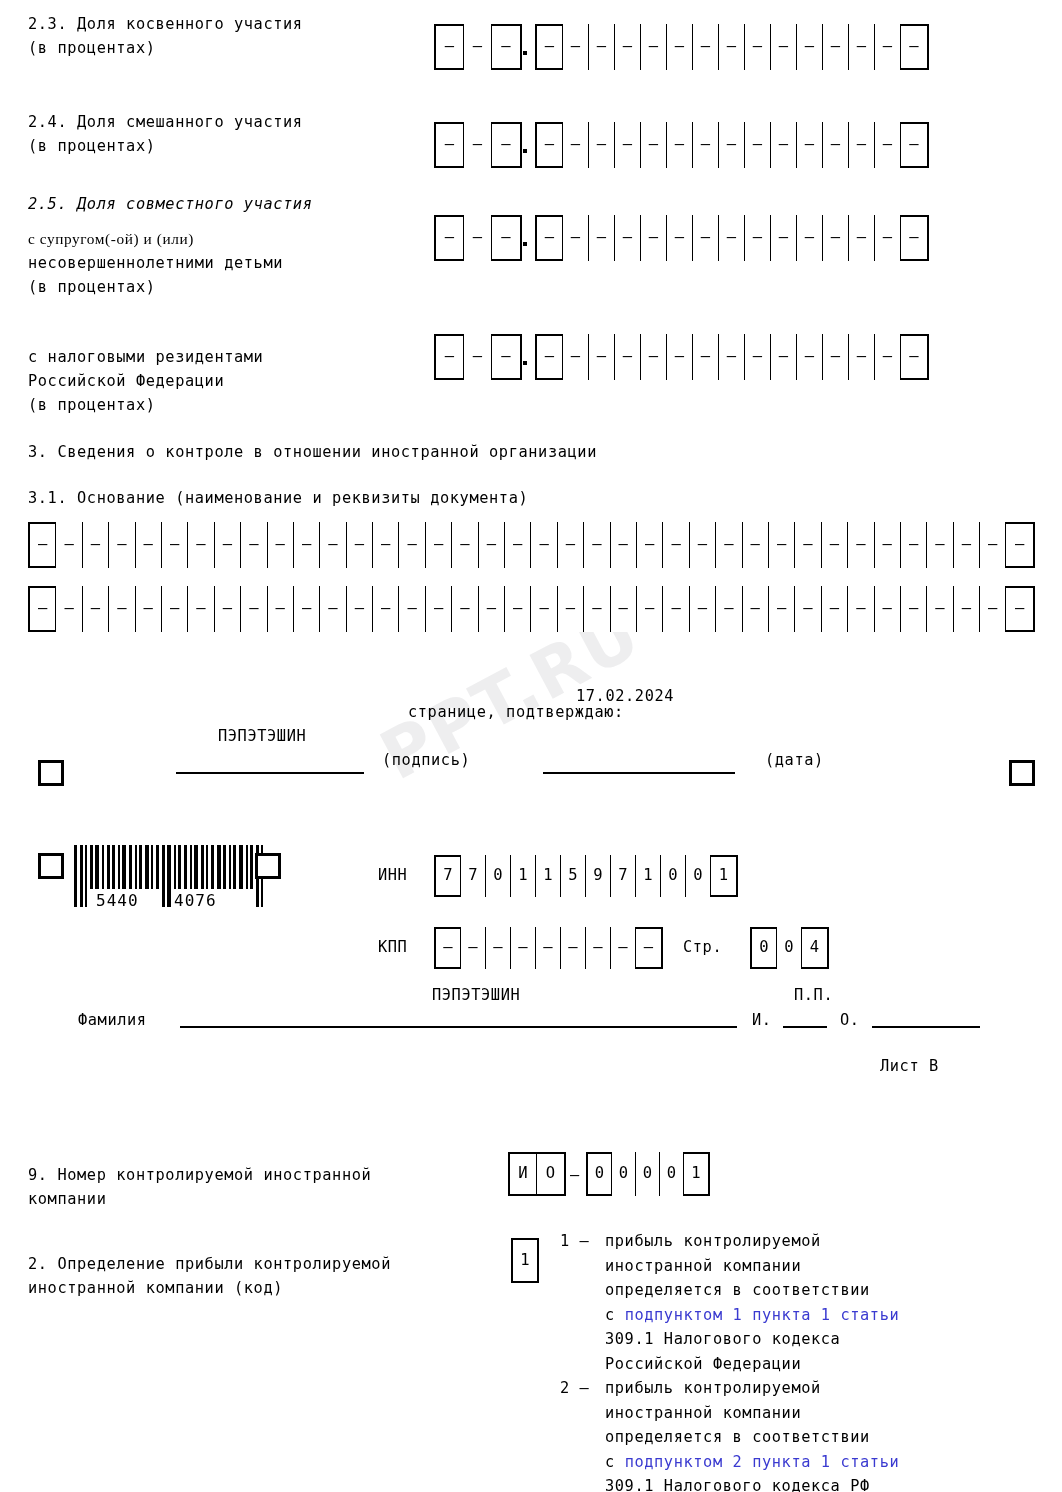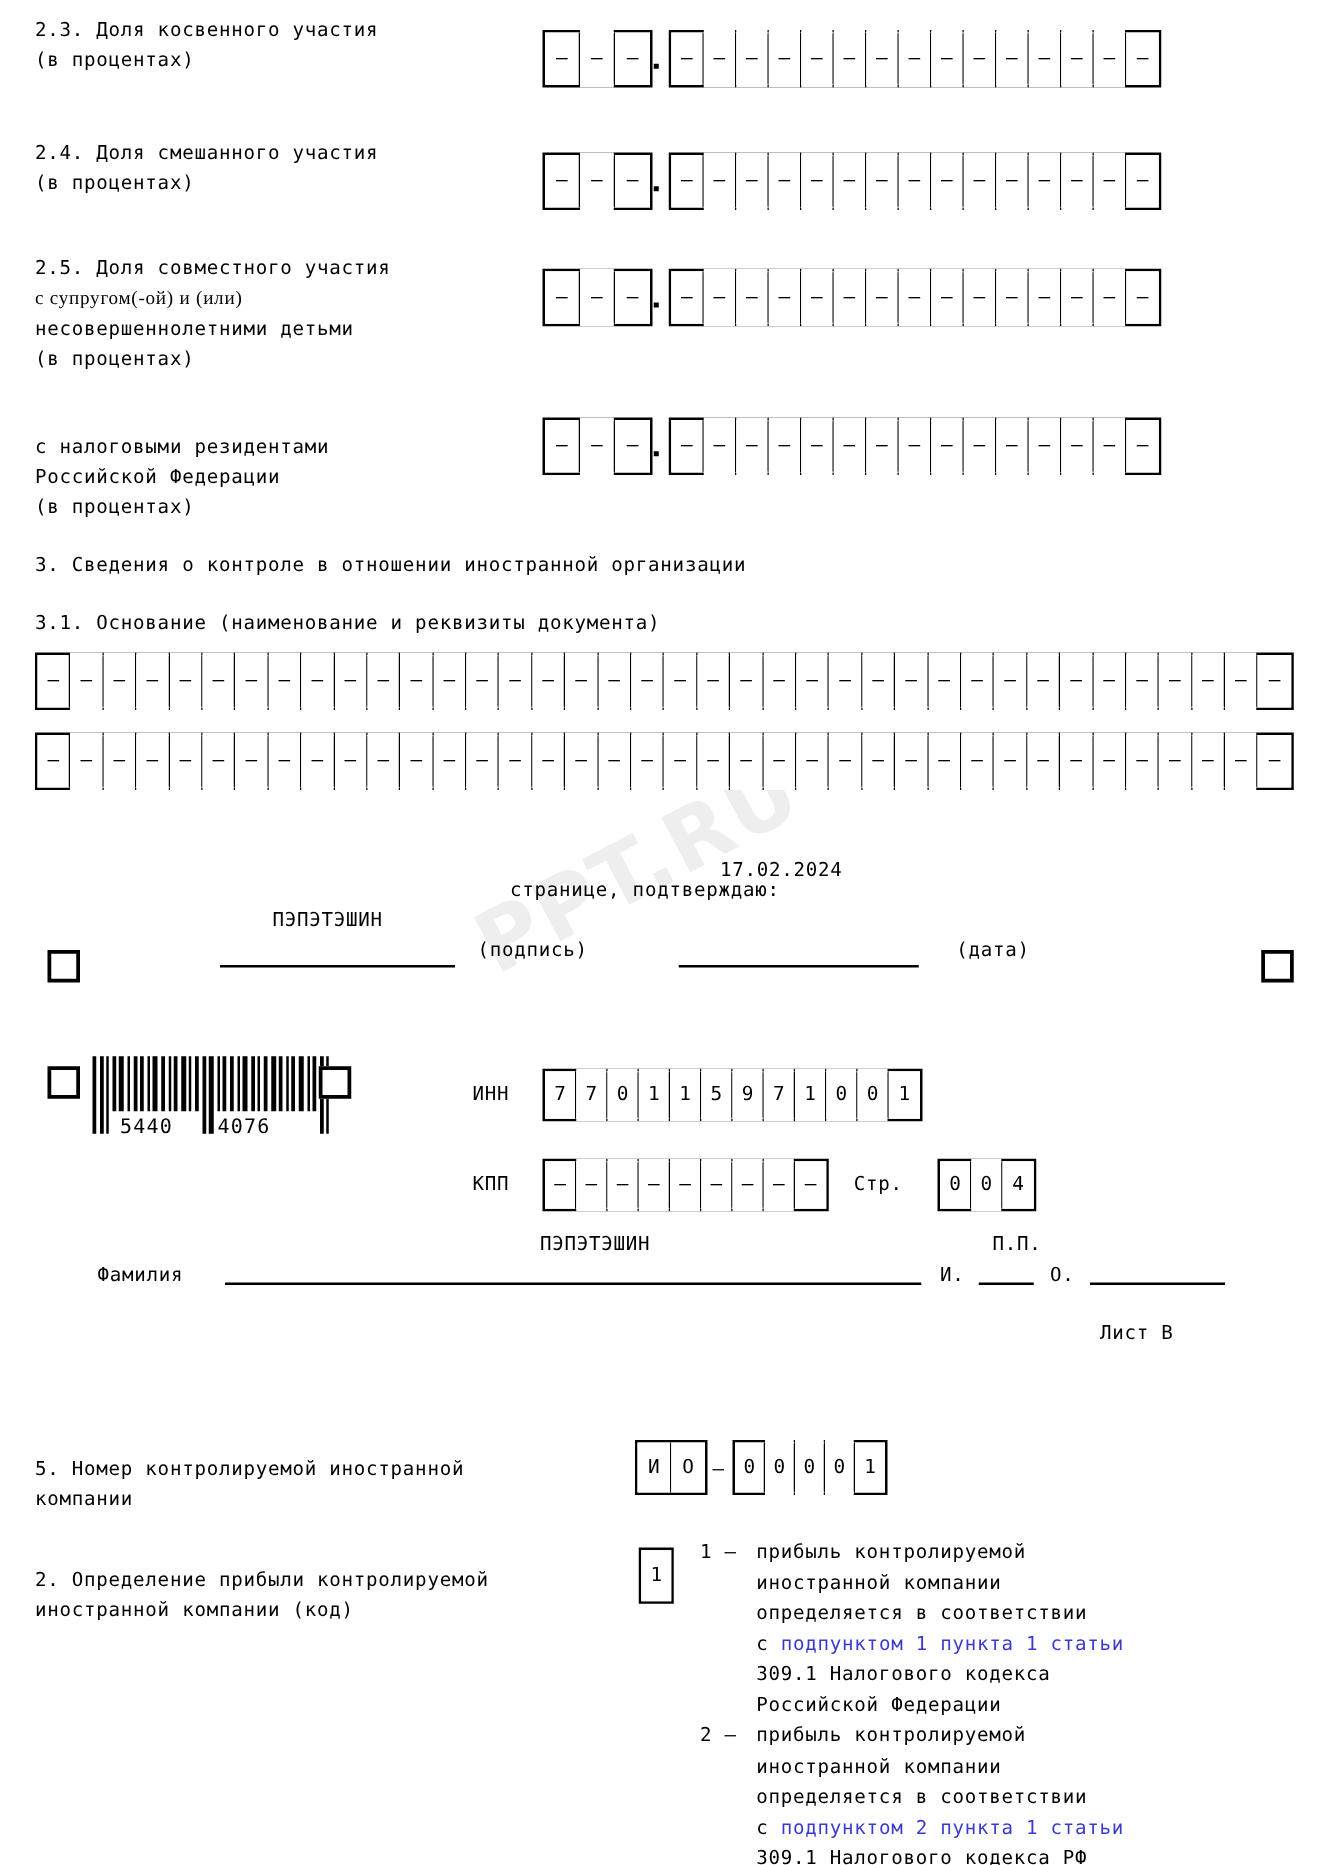--- a/index.html
+++ b/index.html
@@ -180,21 +180,21 @@
       <div class="cell" style="width: 26px;">–</div>
       <div class="cell" style="width: 26px;">–</div>
       <div class="cell" style="width: 26px;">–</div>
       <div class="cell" style="width: 26px;">–</div>
       <div class="cell" style="width: 26px;">–</div>
       <div class="cell" style="width: 26px;">–</div>
       <div class="cell" style="width: 26px;">–</div>
       <div class="cell" style="width: 26px;">–</div>
     </div>
 
-  <div class="lbl" style="left:28px; top:202px;"><span>2.5. Доля совместного участия</span></div>
+  <div class="lbl" style="left:28px; top:192px;font-style:italic;"><span>2.5. Доля совместного участия</span></div>
   <div class="lbl" style="left:28px; top:227px;font-family:Liberation Serif, serif;"><span>с супругом(-ой) и (или)</span></div>
   <div class="lbl" style="left:28px; top:251px;"><span>несовершеннолетними детьми</span></div>
   <div class="lbl" style="left:28px; top:275px;"><span>(в процентах)</span></div>
   <div class="cells notch" id="r25int" style="left: 434px; top: 215px; height: 46px; width: 88px;">
       <div class="cell" style="width: 28px;">–</div>
       <div class="cell" style="width: 28px;">–</div>
       <div class="cell" style="width: 28px;">–</div>
     </div>
   <div class="dot" style="left:523px; top:242px;"></div>
   <div class="cells notch" id="r25frac" style="left: 535px; top: 215px; height: 46px; width: 394px;">
@@ -422,21 +422,21 @@
   <div class="lbl" style="left:78px; top:1008px;">Фамилия</div>
   <div class="uline" style="left:180px; top:1026px; width:557px;"></div>
   <div class="lbl" style="left:752px; top:1008px;">И.</div>
   <div class="uline" style="left:783px; top:1026px; width:44px;"></div>
   <div class="lbl" style="left:840px; top:1008px;">О.</div>
   <div class="uline" style="left:872px; top:1026px; width:108px;"></div>
 
   <div class="lbl" style="left:880px; top:1054px;">Лист В</div>
 
 
-  <div class="lbl" style="left:28px; top:1163px;">5. Номер контролируемой иностранной</div>
+  <div class="lbl" style="left:28px; top:1163px;">9. Номер контролируемой иностранной</div>
   <div class="lbl" style="left:28px; top:1187px;">компании</div>
 
   <div class="cells notch" id="cfcPrefix" style="left: 508px; top: 1152px; height: 44px; width: 58px;">
       <div class="cell" style="width: 27px;">И</div>
       <div class="cell" style="width: 27px;">О</div>
     </div>
   <div class="lbl" style="left:570px; top:1163px;">–</div>
   <div class="cells notch" id="cfcNumber" style="left: 586px; top: 1152px; height: 44px; width: 124px;">
       <div class="cell" style="width: 24px;">0</div>
       <div class="cell" style="width: 24px;">0</div>

